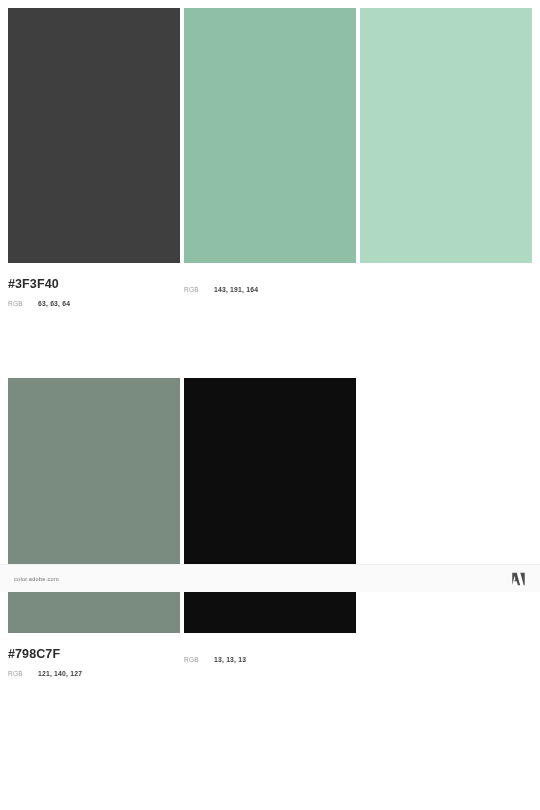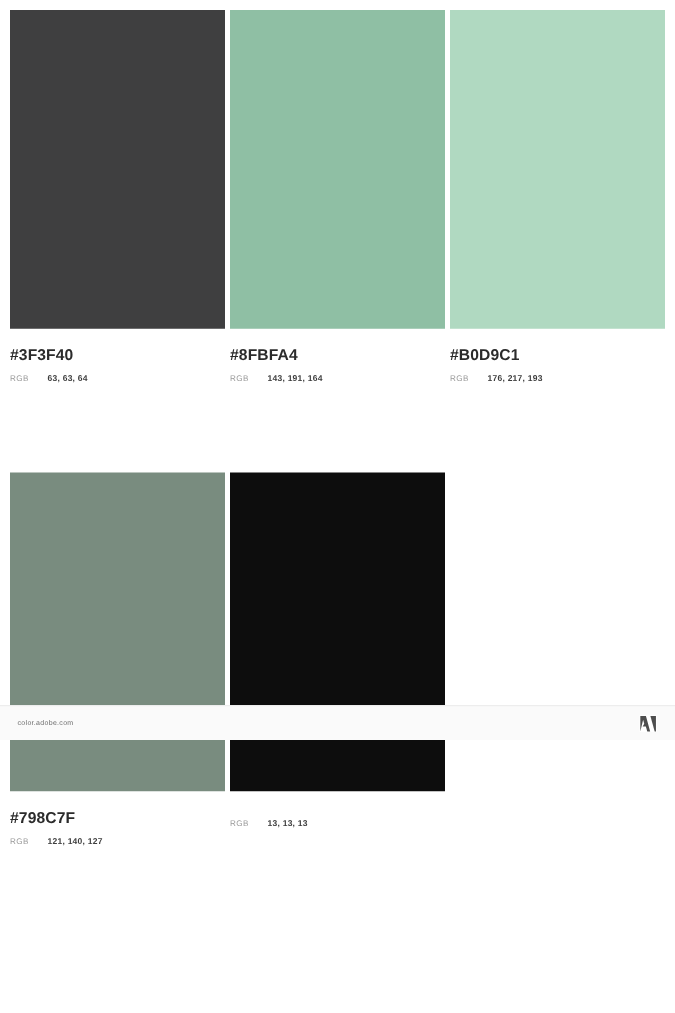--- a/index.html
+++ b/index.html
@@ -125,37 +125,29 @@
           <div class="rgb-line">
             <span class="rgb-label">RGB</span>
             <span class="rgb-values">63, 63, 64</span>
           </div>
         </div>
       </div>
 
       <div class="cell">
         <div class="swatch" style="background:#8FBFA4"></div>
         <div class="meta">
-          <div class="hex">#8FBFA4</div>
           <div class="rgb-line">
             <span class="rgb-label">RGB</span>
             <span class="rgb-values">143, 191, 164</span>
           </div>
         </div>
       </div>
 
       <div class="cell">
         <div class="swatch" style="background:#B0D9C1"></div>
-        <div class="meta">
-          <div class="hex">#B0D9C1</div>
-          <div class="rgb-line">
-            <span class="rgb-label">RGB</span>
-            <span class="rgb-values">176, 217, 193</span>
-          </div>
-        </div>
       </div>
 
     </div>
 
     <div class="row row-2">
 
       <div class="cell">
         <div class="swatch" style="background:#798C7F"></div>
         <div class="meta">
           <div class="hex">#798C7F</div>

